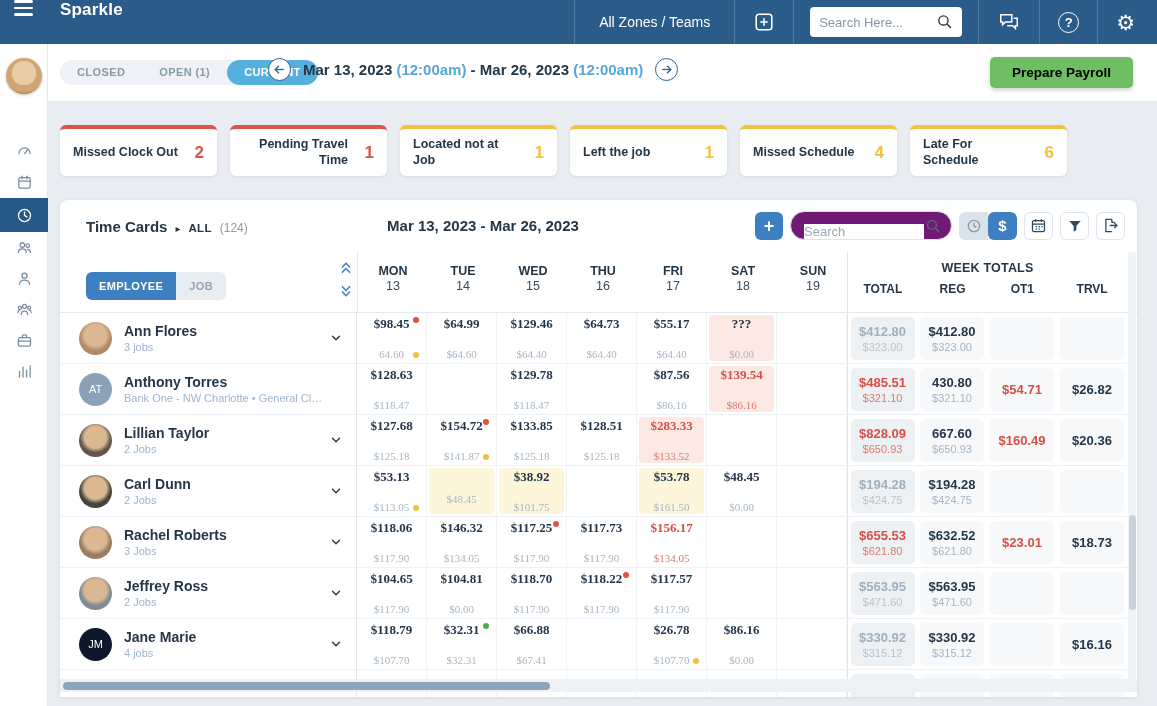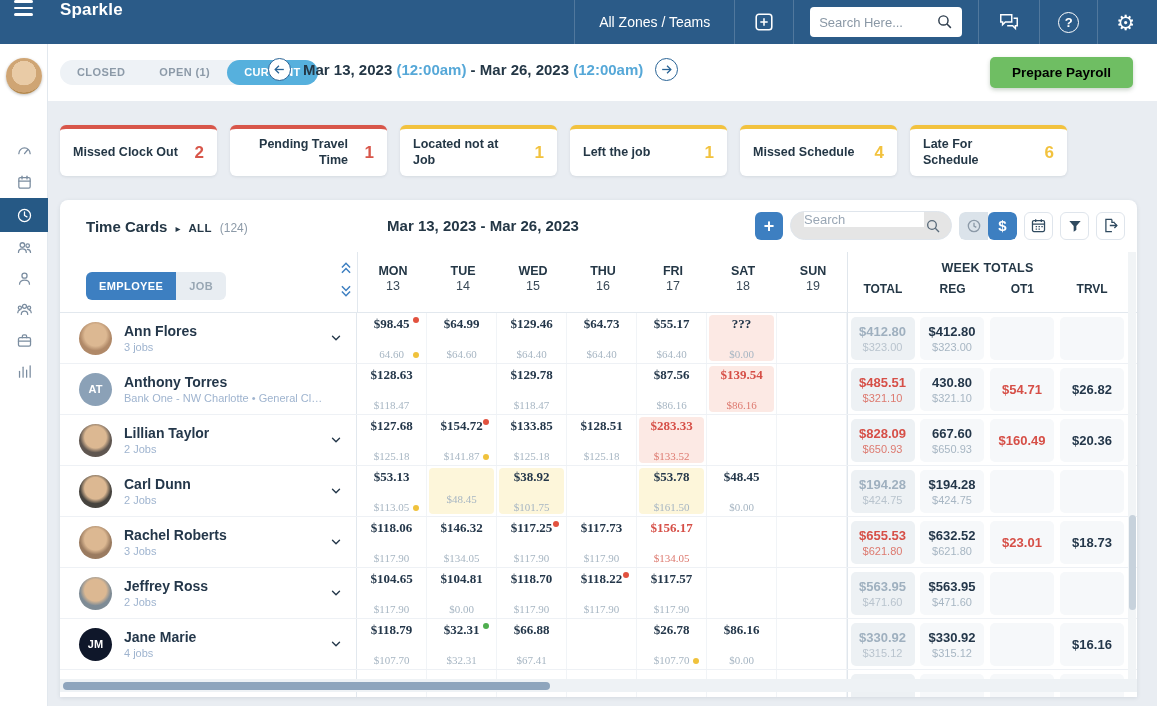--- a/index.html
+++ b/index.html
@@ -52,21 +52,21 @@
 
   .tc-header { position:relative; height:52px; }
   .tc-title-group { position:absolute; left:26px; top:18px; display:flex; align-items:baseline; gap:8px; }
   .tc-title { font-size:15px; font-weight:700; }
   .tc-crumb-arrow { font-size:10px; color:#243746; }
   .tc-crumb { font-size:11.5px; font-weight:700; letter-spacing:.3px; cursor:pointer; }
   .tc-count { font-size:12px; color:#8c9aa8; }
   .tc-date { position:absolute; left:240px; top:17px; width:366px; text-align:center; font-size:15px; font-weight:700; }
   .tc-controls { position:absolute; right:12px; top:11px; display:flex; align-items:center; gap:7px; }
   .btn-plus { width:28px; height:28px; background:#3d7fc1; border:none; border-radius:6px; color:#fff; font-size:18px; font-weight:700; line-height:26px; cursor:pointer; font-family:inherit; }
-  .tc-search { position:relative; width:162px; height:29px; border:1px solid #dfe5ec; border-radius:15px; display:flex; align-items:flex-start; background:#e5e5e5; }
+  .tc-search { position:relative; width:162px; height:29px; border:1px solid #dfe5ec; border-radius:15px; display:flex; align-items:flex-end; background:#701a75; }
   .tc-search input { border:none; outline:none; width:120px; margin-left:13px; font-size:13px; font-family:inherit; color:#33475b; }
   .tc-search input::placeholder { color:#9aa7b5; }
   .tc-search .mag { position:absolute; right:10px; top:6px; }
   .mode-toggle { display:flex; height:28px; border-radius:6px; overflow:hidden; }
   .mode-half { width:29px; display:flex; align-items:center; justify-content:center; cursor:pointer; }
   .mode-clock { background:#dbe3ea; color:#8c9aa8; border-radius:6px 0 0 6px; }
   .mode-dollar { background:#3d7fc1; color:#fff; font-size:15px; font-weight:700; border-radius:6px; }
   .icon-btn { width:29px; height:28px; background:#fff; border:1px solid #dfe5ec; border-radius:6px; display:flex; align-items:center; justify-content:center; color:#2f4a5f; cursor:pointer; }
 
   
@@ -82,21 +82,21 @@
   .day-date { font-size:12.5px; color:#3a4a58; margin-top:1px; }
   .totals-head { position:absolute; left:787px; top:0; width:280px; height:100%; border-left:1px solid #e0e6ec; }
   .wt-label { text-align:center; font-size:12.5px; font-weight:700; padding-top:9px; letter-spacing:.2px; }
   .wt-cols { display:flex; margin-top:7px; }
   .wt-col { width:70px; text-align:center; font-size:12px; font-weight:700; }
 
   
   .tbody { position:relative; }
   .row { display:flex; height:51px; border-bottom:1px solid #eef1f5; }
   .name-cell { width:297px; display:flex; align-items:center; padding-left:19px; position:relative; border-right:1px solid #e2e8ee; cursor:pointer; }
-  .avatar { width:33px; height:33px; border-radius:50%; flex:none; display:flex; align-items:center; justify-content:center; color:#fff; font-size:11px; font-weight:700; }
+  .avatar { width:33px; height:33px; border-radius:50%; flex:none; display:flex; align-items:center; justify-content:center; color:#fff; font-size:11px; font-weight:400; }
   .emp-text { margin-left:12px; min-width:0; }
   .emp-name { font-size:14px; font-weight:700; color:#24374a; }
   .emp-sub { font-size:11px; color:#9fb4cf; margin-top:2px; white-space:nowrap; overflow:hidden; text-overflow:ellipsis; max-width:200px; }
   .expander { position:absolute; right:13px; top:18px; cursor:pointer; color:#24374a; }
   .dcell { width:70px; position:relative; border-right:1px solid #f1f4f7; display:flex; flex-direction:column; align-items:center; justify-content:center; cursor:pointer;font-family:Liberation Serif, serif; }
   .dcell .fill { position:absolute; inset:2px 2px; border-radius:4px; }
   .fill.pink { background:#fce9e4; }
   .fill.yellow { background:#fdf6da; }
   .d-main { position:relative; font-size:13px; font-weight:700; color:#24374a; }
   .d-sub { position:relative; font-size:11px; color:#a7b6c3; margin-top:16px; }

